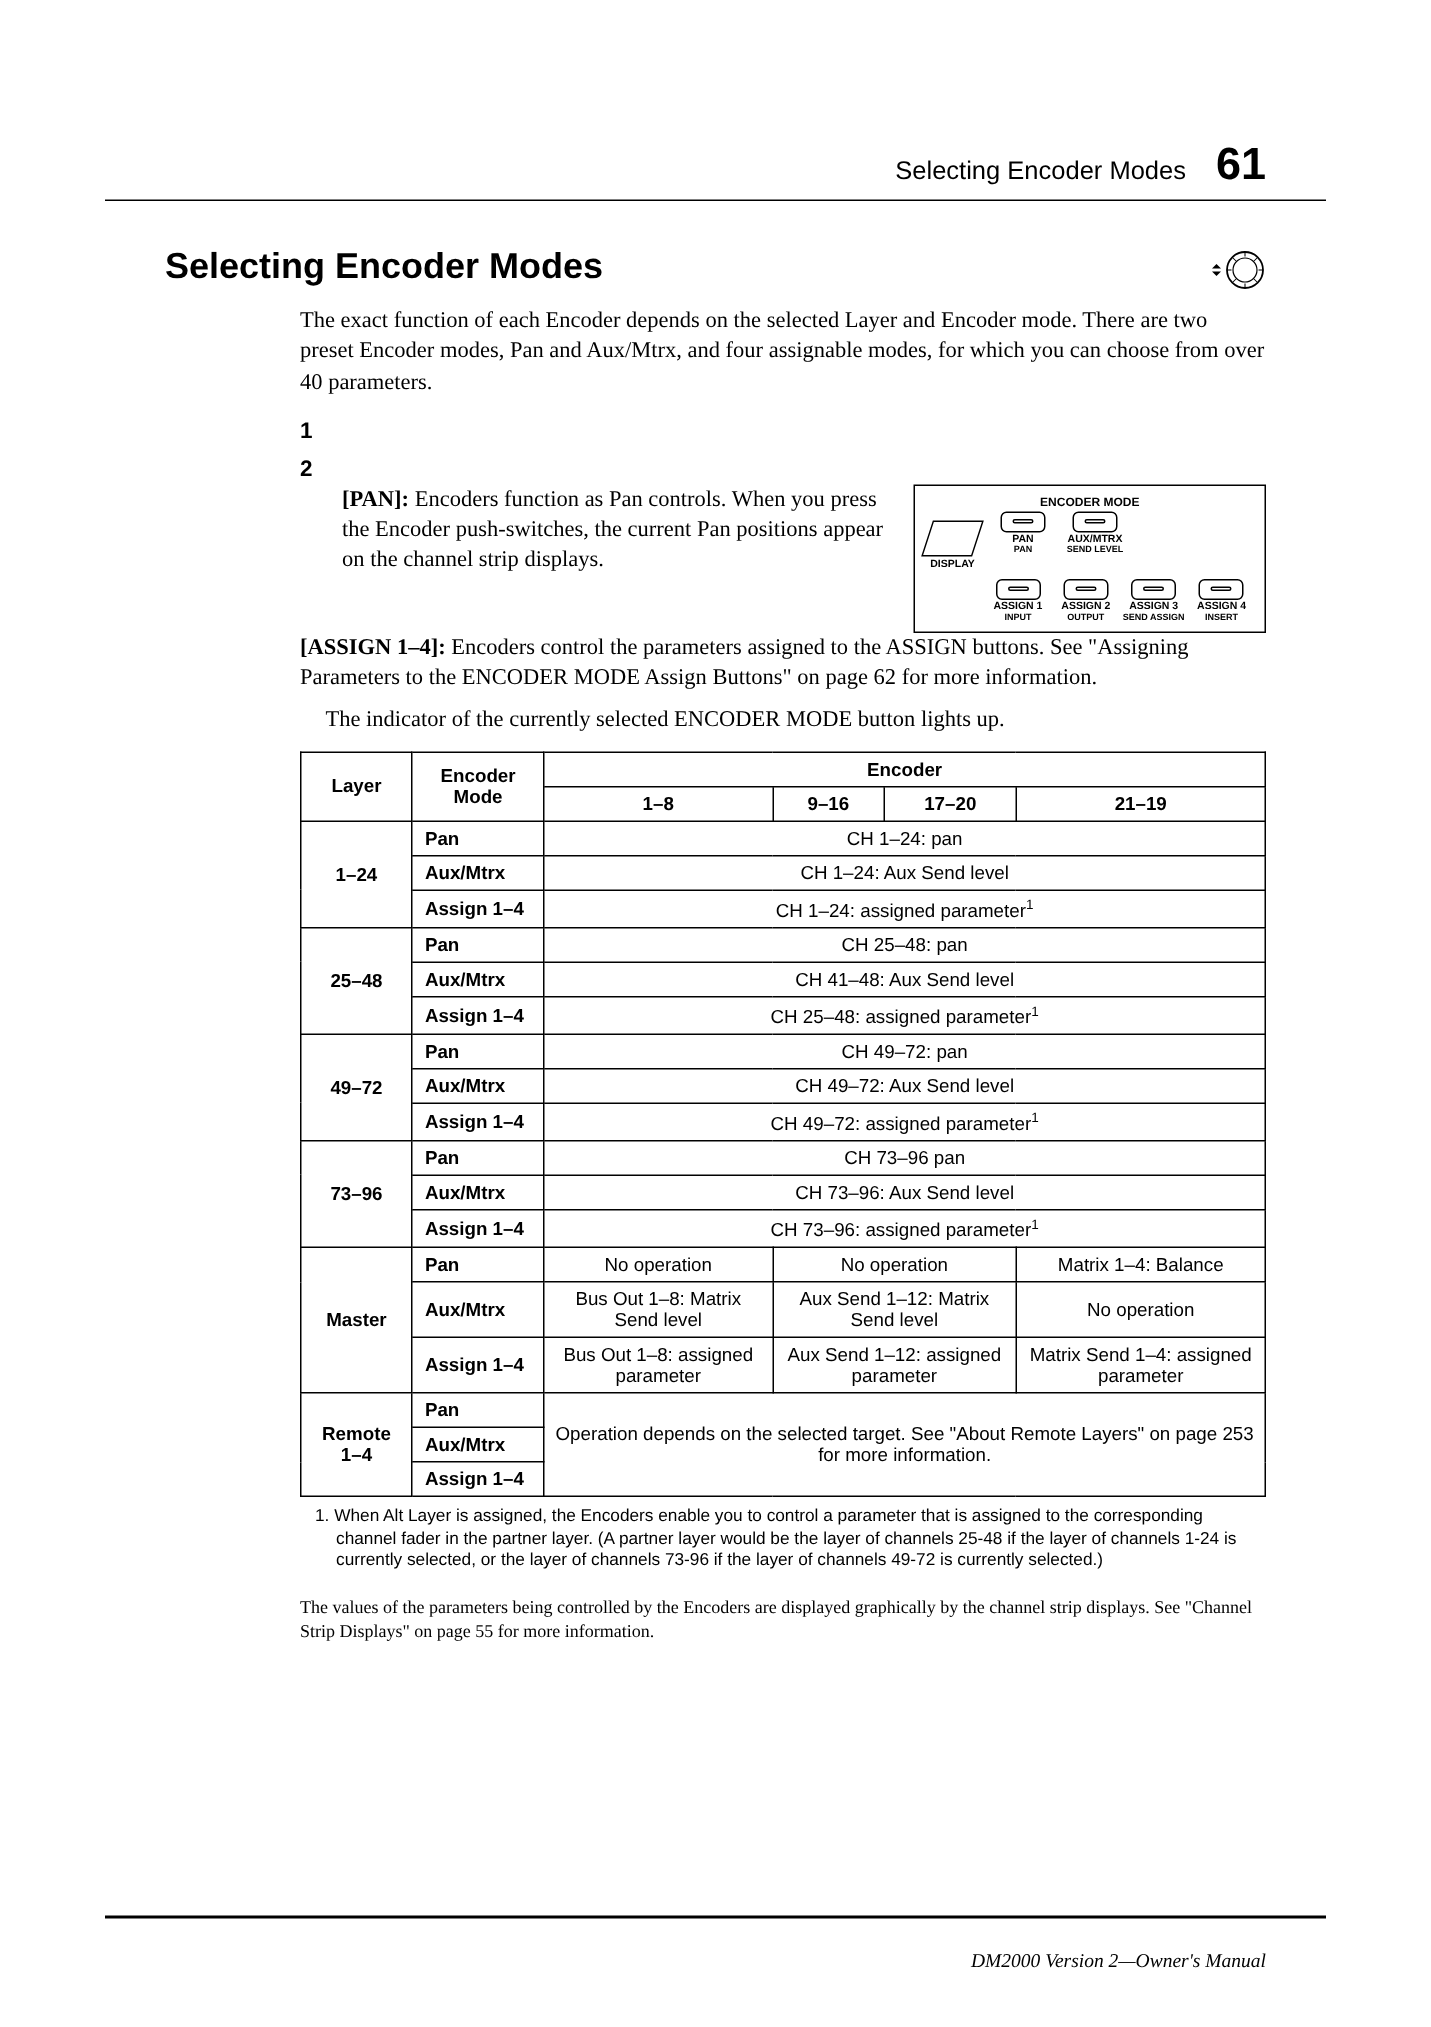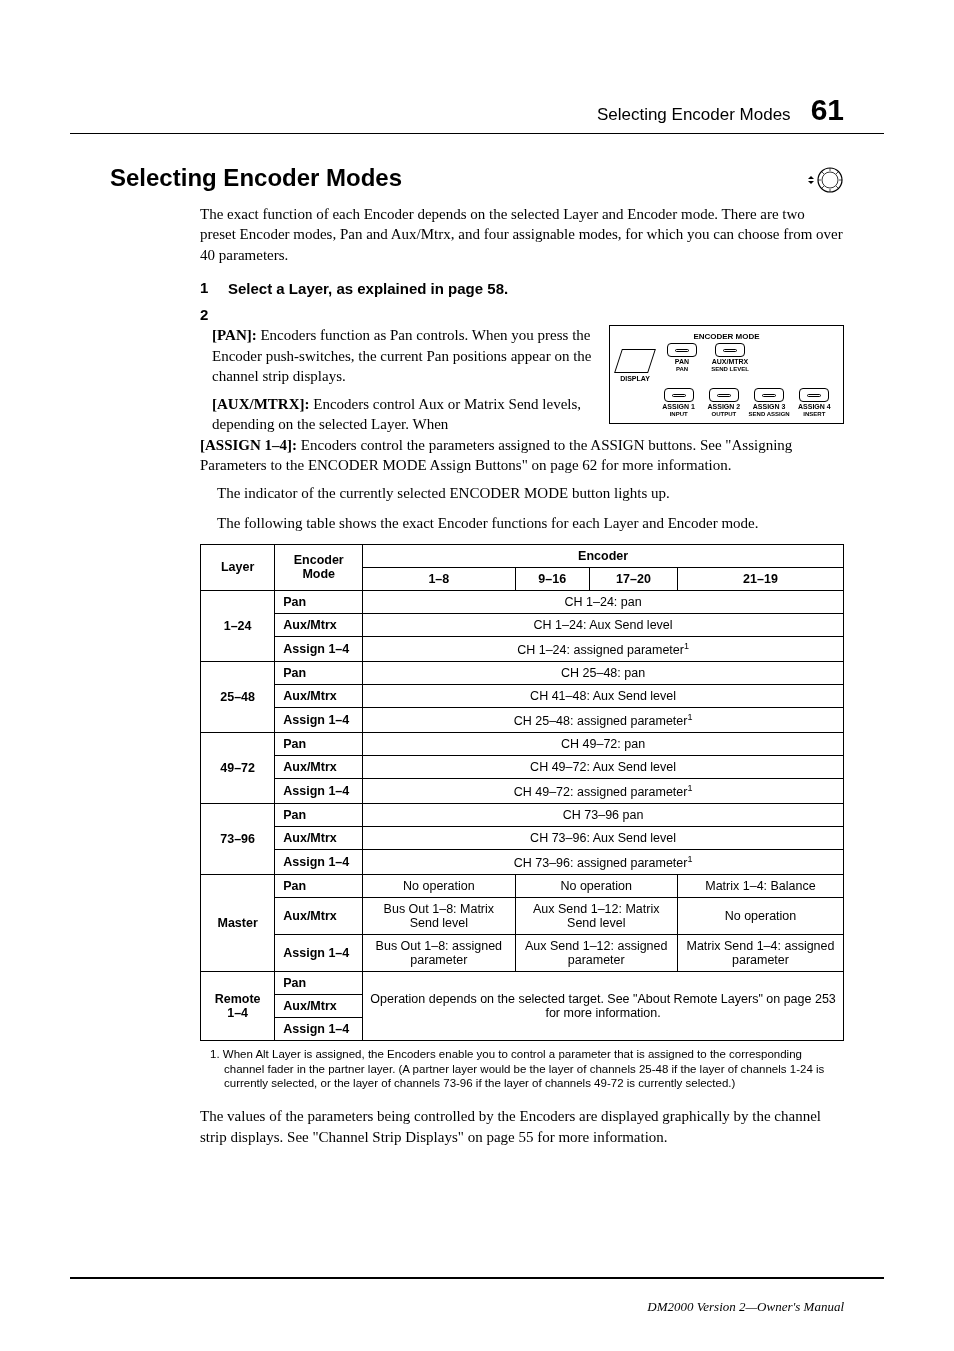--- a/index.html
+++ b/index.html
@@ -98,21 +98,21 @@
     border: 1px solid #000;
     border-radius: 4px;
     display: flex; align-items: center; justify-content: center;
   }
   .btn-slot { width: 14px; height: 3px; border: 0.7px solid #000; border-radius: 2px; }
   .btn-label { font-size: 7px; line-height: 1; white-space: nowrap; text-align:center;}
   .btn-sublabel { font-size: 6px; line-height: 1; white-space: nowrap; text-align:center;}
   .btn-row { display: flex; justify-content: flex-start; gap: 4px; margin-top: 6px; }
 
   
-  .step2-wrap { display: flex; gap: 16px; align-items: flex-start; margin-left: 12px; }
+  .step2-wrap { display: flex; gap: 16px; align-items: flex-start; margin-left: 28px; }
   .step2-textcol { flex:1; }
 
   
   table {
     border-collapse: collapse;
     width: 100%;
     font-family: 'Trebuchet MS', sans-serif;
     font-size: 12.5px;
     margin-top: 8px;
   }
@@ -131,21 +131,21 @@
 
   .footnote {
     font-family: 'Trebuchet MS', sans-serif;
     font-size: 11.5px;
     line-height: 1.25;
     margin-top: 6px;
     margin-left: 10px;
     text-indent: -14px;
     padding-left: 14px;
   }
-  .post-table { font-size: 15px; line-height: 1.35; margin-top: 16px; }
+  .post-table { font-size: 12px; line-height: 1.35; margin-top: 16px; }
 
   .page-footer {
     position: absolute;
     bottom: 36px;
     right: 110px;
     font-style: italic;
     font-size: 13px;
     font-family: Georgia, serif;
   }
   .footer-rule {
@@ -182,34 +182,30 @@
         <line x1="28" y1="8" x2="30" y2="6"></line>
     </g>
     <polygon points="3,10 6,13 0,13" fill="#000"></polygon>
     <polygon points="3,18 6,15 0,15" fill="#000"></polygon>
   </svg>
 
   <p class="intro">The exact function of each Encoder depends on the selected Layer and Encoder mode. There are two preset Encoder modes, Pan and Aux/Mtrx, and four assignable modes, for which you can choose from over 40 parameters.</p>
 
   <div class="step-row">
     <span class="step-num">1</span>
-    <span class="step-text">Select a Layer, as explained in page 58.</span>
   </div>
 
   <div class="step-row" style="margin-bottom:2px;">
     <span class="step-num">2</span>
   </div>
 
   <div class="step2-wrap">
     <div class="step2-textcol">
       <p class="desc">
         <span class="label">[PAN]:</span><span> Encoders function as Pan controls. When you press the Encoder push-switches, the current Pan positions appear on the channel strip displays.</span>
-      </p>
-      <p class="desc" style="margin-bottom:0;">
-        <span class="label">[AUX/MTRX]:</span><span> Encoders control Aux or Matrix Send levels, depending on the selected Layer. When</span>
       </p>
     </div>
 
     <div class="enc-diagram">
       <div class="enc-title">ENCODER MODE</div>
       <div class="enc-top-row">
         <div style="display:flex;flex-direction:column;align-items:center;">
           <div class="display-shape"></div>
           <div class="display-label">DISPLAY</div>
         </div>
@@ -262,21 +258,20 @@
       </div>
     </div>
   </div>
 
 
   <p class="desc">
     <span class="label">[ASSIGN 1–4]:</span><span> Encoders control the parameters assigned to the ASSIGN buttons. See "Assigning Parameters to the ENCODER MODE Assign Buttons" on page 62 for more information.</span>
   </p>
 
   <p class="final-desc">The indicator of the currently selected ENCODER MODE button lights up.</p>
-  <p class="final-desc">The following table shows the exact Encoder functions for each Layer and Encoder mode.</p>
 
   <table>
     <tbody>
         <tr>
       <th rowspan="2">Layer</th>
       <th rowspan="2">Encoder Mode</th>
       <th colspan="4">Encoder</th>
     </tr>
     <tr>
       <th>1–8</th>

